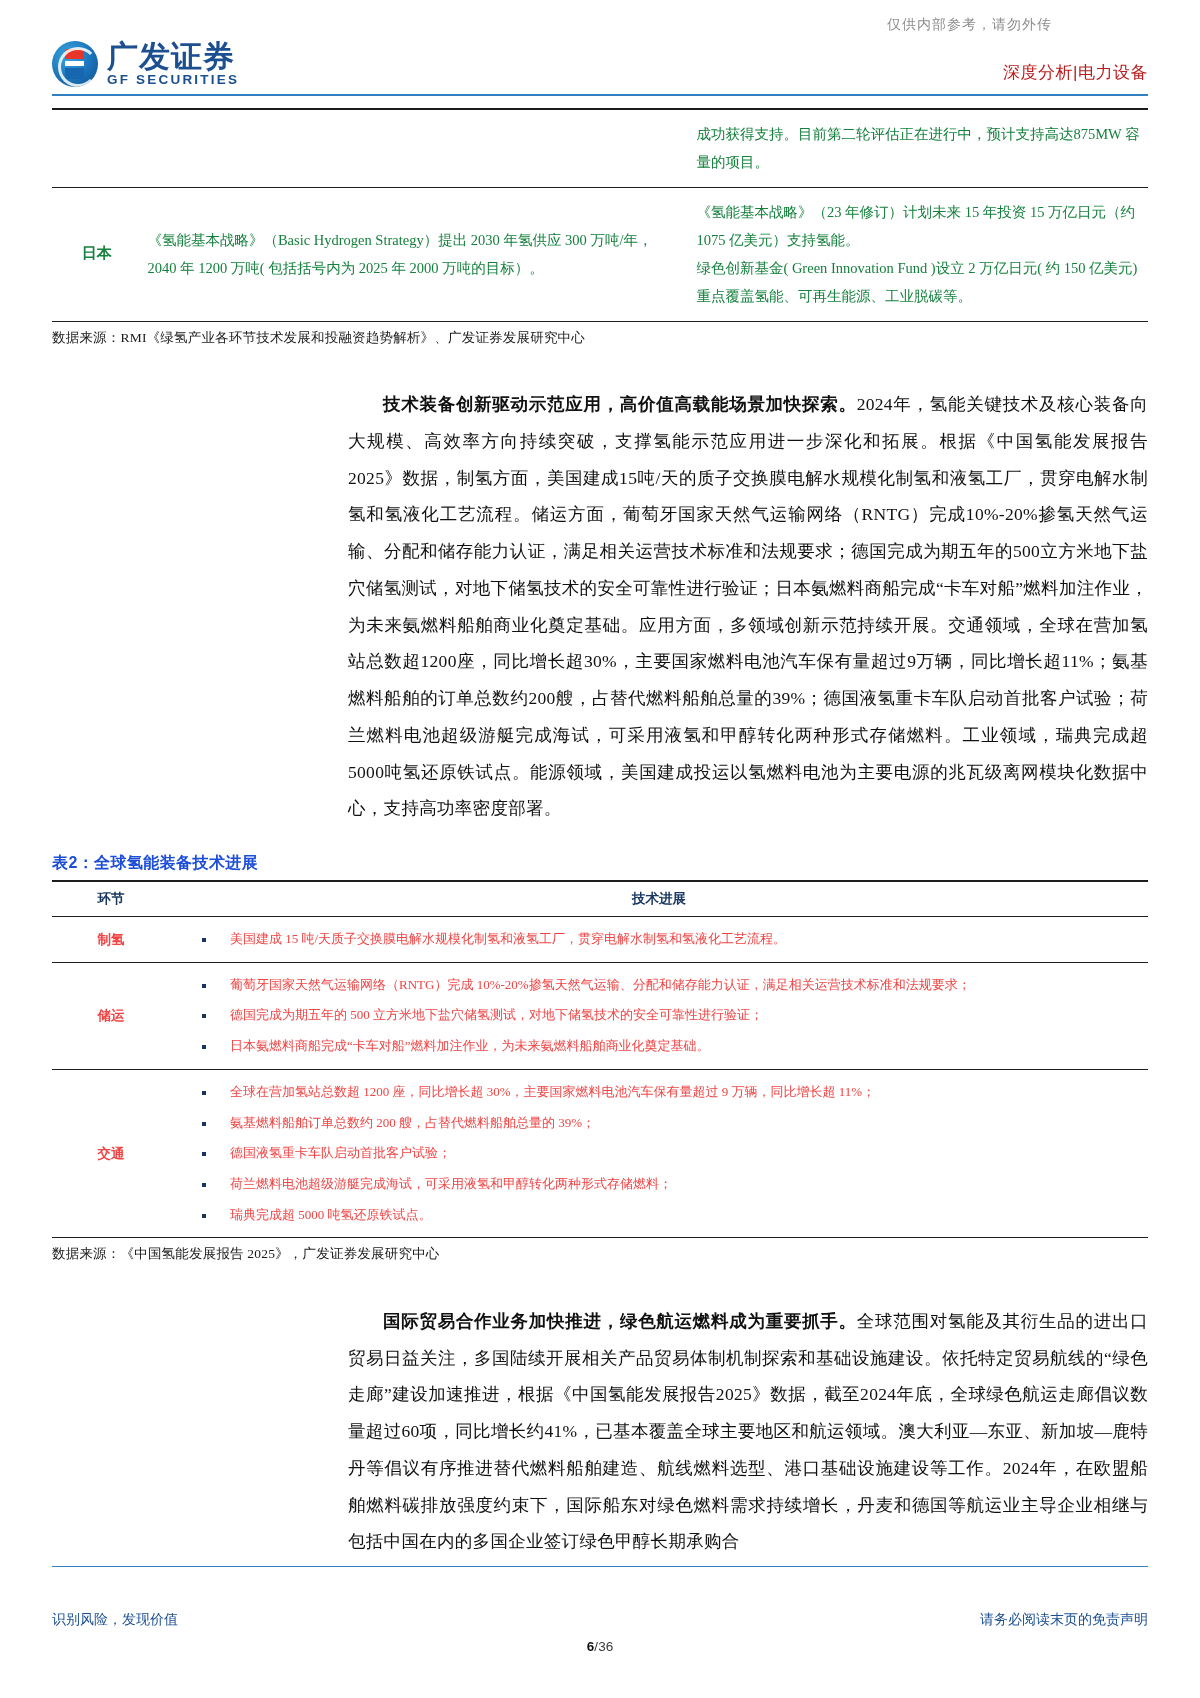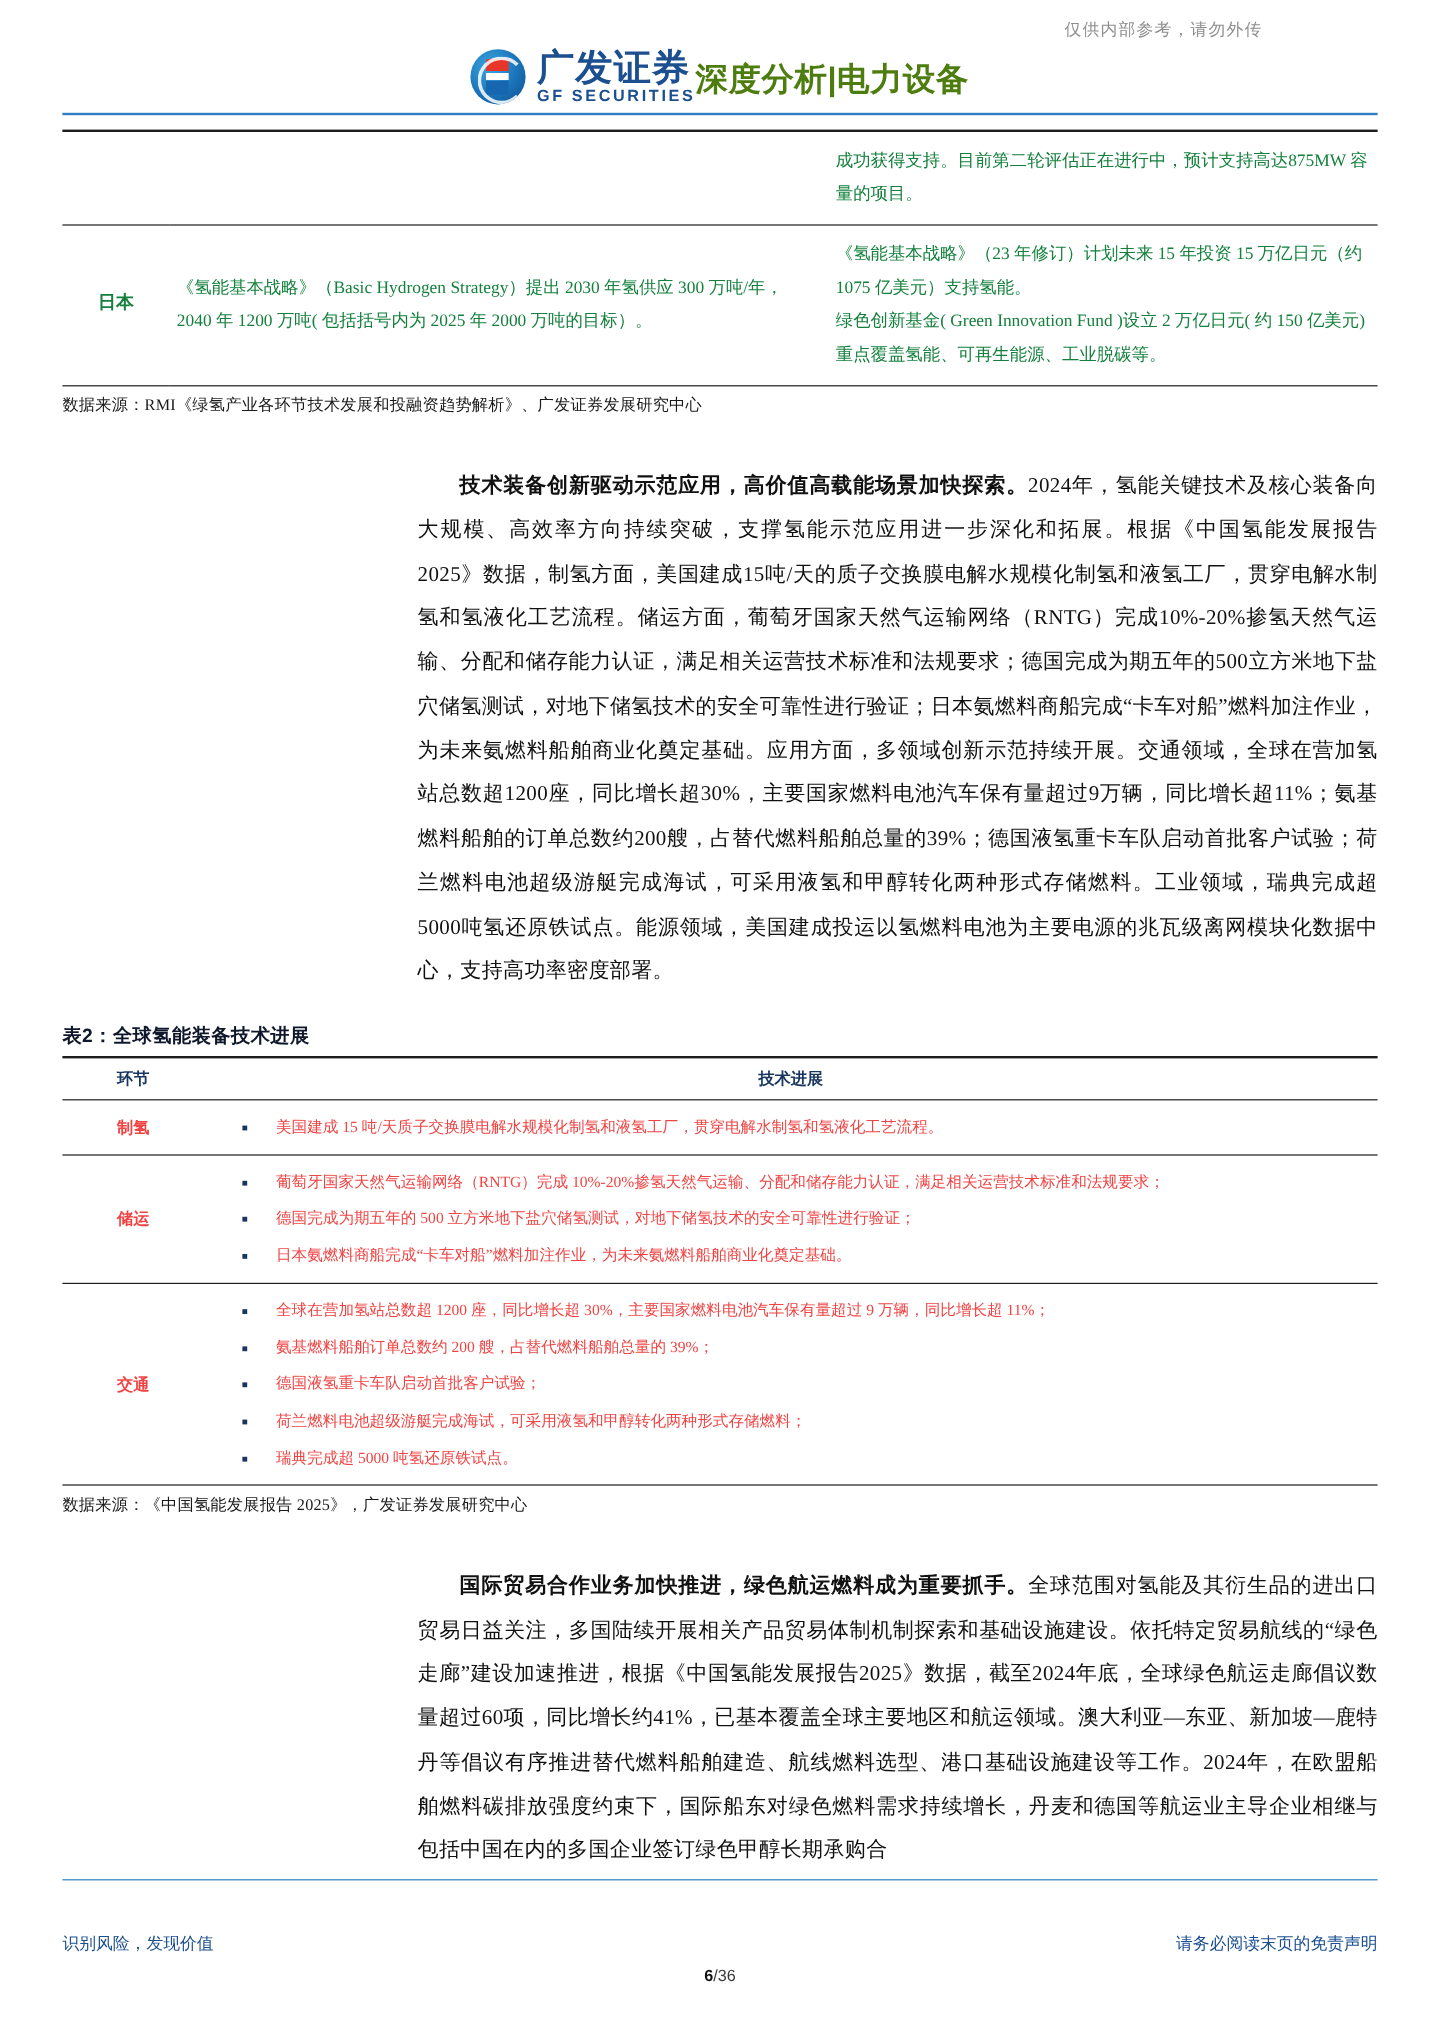--- a/index.html
+++ b/index.html
@@ -29,21 +29,21 @@
     font-family: "Liberation Sans", sans-serif;
     letter-spacing: 1px;
     padding-top: 16px;
     padding-right: 96px;
     height: 30px;
   }
 
   .header-row {
     display: flex;
     align-items: flex-end;
-    justify-content: center;
+    justify-content: space-between;
     height: 58px;
     padding-top: 4px;
   }
 
   .logo-wrap { display: flex; align-items: center; gap: 9px; }
   .logo-mark {
     width: 46px; height: 46px;
     border-radius: 50%;
     background: radial-gradient(circle at 35% 32%, #3aa6e0 0%, #1a72b8 55%, #0d4f8c 100%);
     position: relative;
@@ -82,23 +82,23 @@
     font-family: "Liberation Sans", sans-serif;
     font-weight: bold;
     font-size: 13.5px;
     color: #1b4f8f;
     letter-spacing: 2.2px;
     line-height: 1.1;
   }
 
   .header-right {
     font-family: "Liberation Sans", sans-serif;
-    font-weight: bold;
-    font-size: 27px;
-    color: #4d7c0f;
+    font-weight: normal;
+    font-size: 17px;
+    color: #b91c1c;
     padding-bottom: 4px;
     letter-spacing: 0.5px;
   }
 
   .header-rule {
     height: 2px;
     background: #2f7fc1;
     margin-top: 6px;
   }
   .header-rule2 {
@@ -139,21 +139,21 @@
     text-indent: 2em;
     letter-spacing: 0.3px;
   }
   .para b { font-weight: bold; }
 
   
   .tbl-title {
     font-family: "Liberation Sans", sans-serif;
     font-weight: bold;
     font-size: 16px;
-    color: #0f172a;
+    color: #1d4ed8;
     margin-top: 26px;
     margin-bottom: 6px;
     letter-spacing: 0.4px;
   }
   .t2 { width: 100%; table-layout: fixed; border-top: 2px solid #1d1d1d; }
   .t2 th {
     font-family: "Liberation Sans", sans-serif;
     font-weight: bold;
     font-size: 13.5px;
     color: #17355e;

